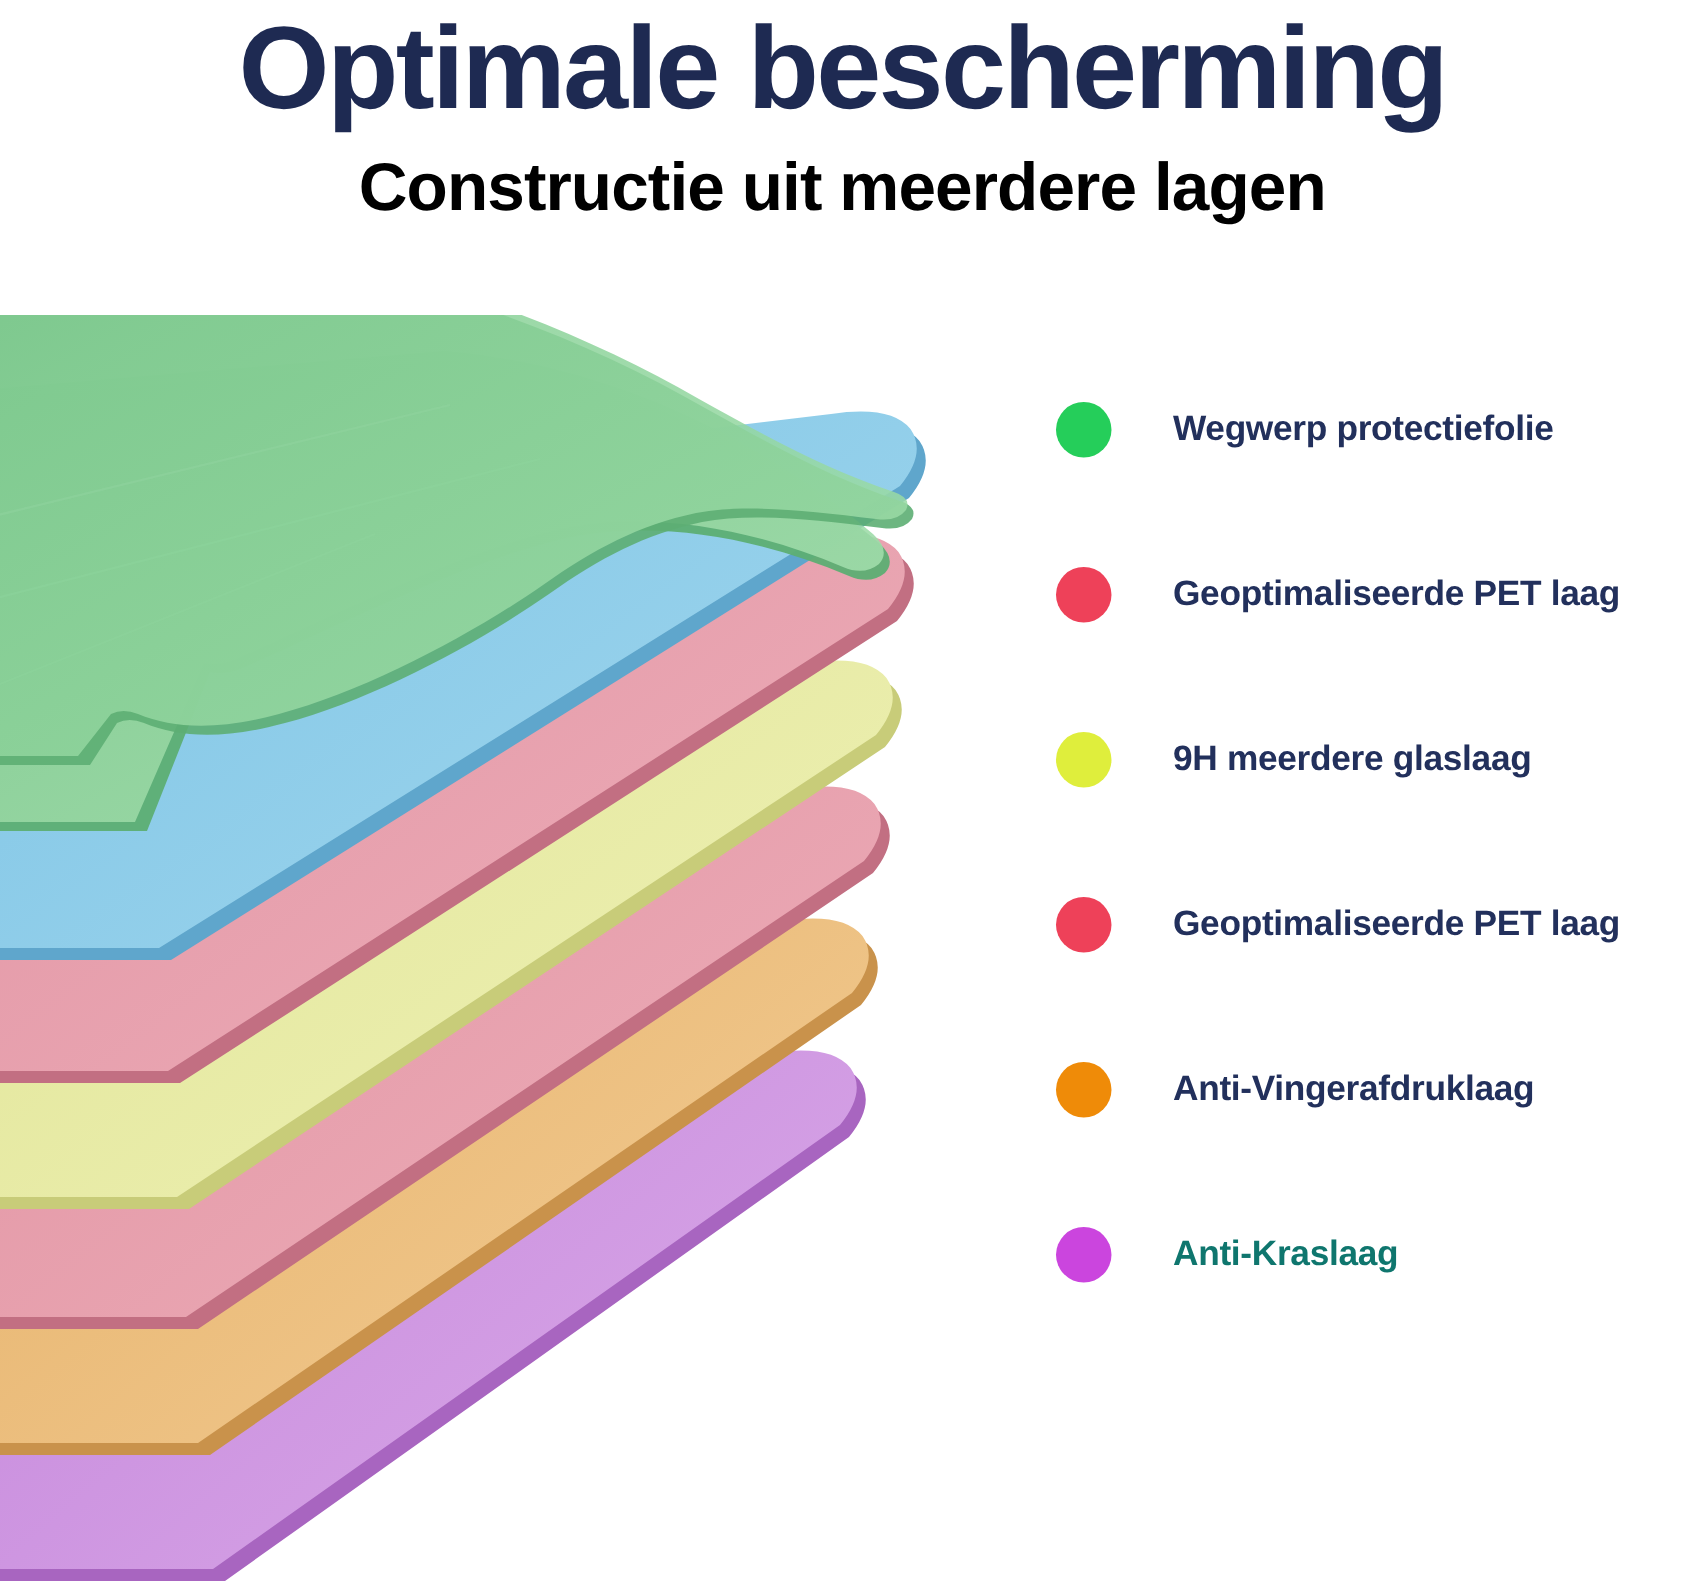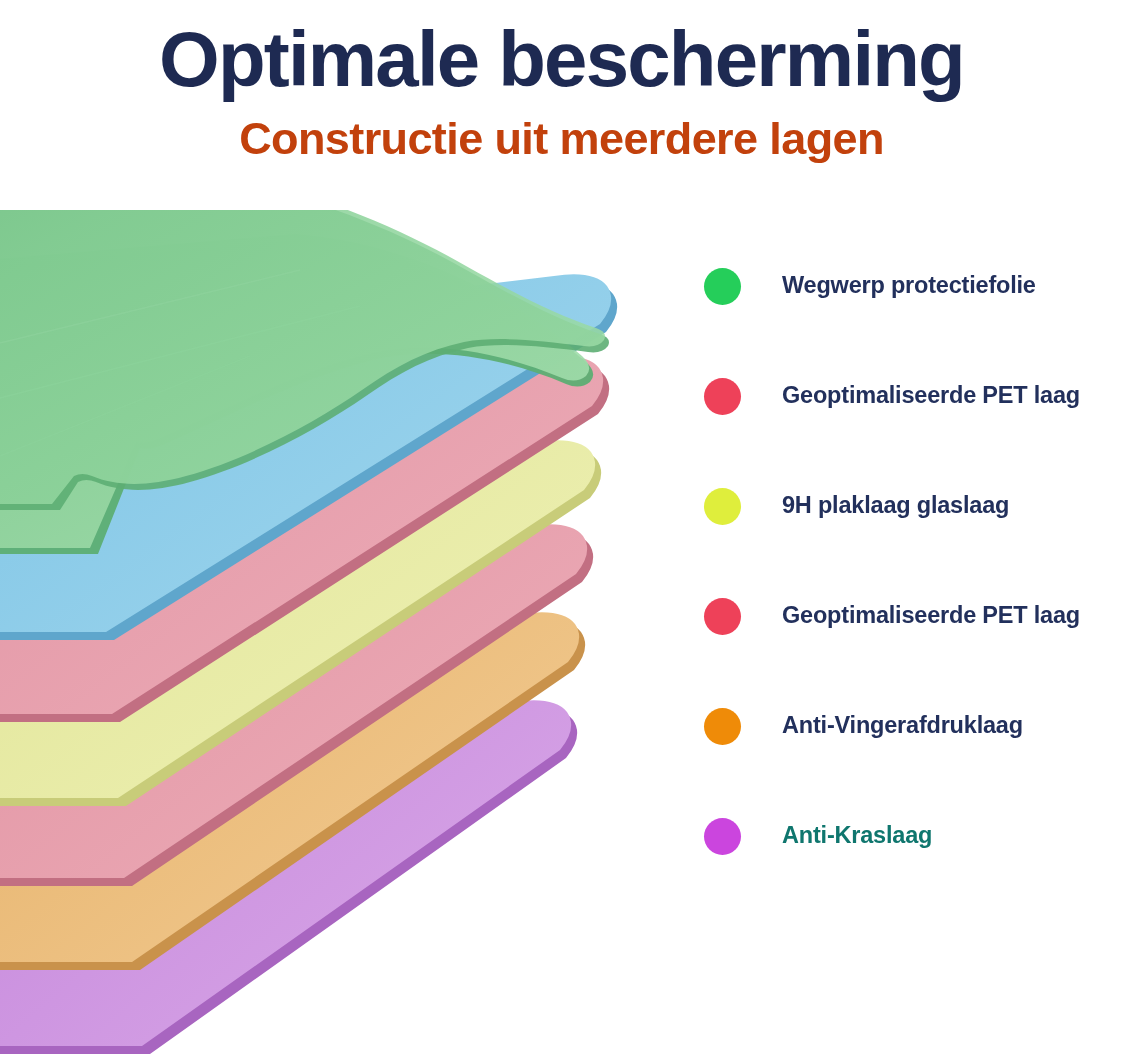--- a/index.html
+++ b/index.html
@@ -16,21 +16,21 @@
     -webkit-font-smoothing: antialiased;
   }
 
   
   #header {
     position: absolute;
     top: 0;
     left: 0;
     width: 1123px;
     text-align: center;
-    padding-top: 20px;
+    padding-top: 6px;
   }
   #title {
     font-size: 78px;
     font-weight: bold;
     letter-spacing: -1.8px;
     line-height: 1.0;
     margin: 0;
     white-space: nowrap;
   }
   #subtitle {
@@ -83,21 +83,21 @@
     letter-spacing: -0.2px;
     white-space: nowrap;
     line-height: 1.15;
   }
 </style>
 </head>
 <body style="background: rgb(255, 255, 255);">
 
 <div id="header">
   <h1 id="title" style="color: rgb(30, 42, 82);">Optimale bescherming</h1>
-  <h2 id="subtitle" style="color: #c2410c; text-align: center;">Constructie uit meerdere lagen</h2>
+  <h2 id="subtitle" style="color: #000000; text-align: center;">Constructie uit meerdere lagen</h2>
 </div>
 
 <div id="illustration">
   <svg width="640" height="844" viewBox="0 0 640 844" xmlns="http://www.w3.org/2000/svg">
     <defs>
       <linearGradient id="gGreenTop" x1="0" y1="0" x2="1" y2="0.6">
         <stop offset="0%" stop-color="#6FBE81"></stop>
         <stop offset="45%" stop-color="#86CF95"></stop>
         <stop offset="100%" stop-color="#9BDBA6"></stop>
       </linearGradient>
@@ -233,21 +233,21 @@
   </div>
 
 
   <div class="legend-row">
     <span class="legend-dot" style="background: rgb(238, 65, 89);"></span>
     <span class="legend-label" style="color: rgb(34, 48, 92);">Geoptimaliseerde PET laag</span>
   </div>
 
   <div class="legend-row">
     <span class="legend-dot" style="background: rgb(223, 238, 60);"></span>
-    <span class="legend-label" style="color: rgb(34, 48, 92);">9H plaklaag glaslaag</span>
+    <span class="legend-label" style="color: rgb(34, 48, 92);">9H meerdere glaslaag</span>
   </div>
 
   <div class="legend-row">
     <span class="legend-dot" style="background: rgb(238, 65, 89);"></span>
     <span class="legend-label" style="color: rgb(34, 48, 92);">Geoptimaliseerde PET laag</span>
   </div>
 
   <div class="legend-row">
     <span class="legend-dot" style="background: rgb(239, 139, 8);"></span>
     <span class="legend-label" style="color: rgb(34, 48, 92);">Anti-Vingerafdruklaag</span>

